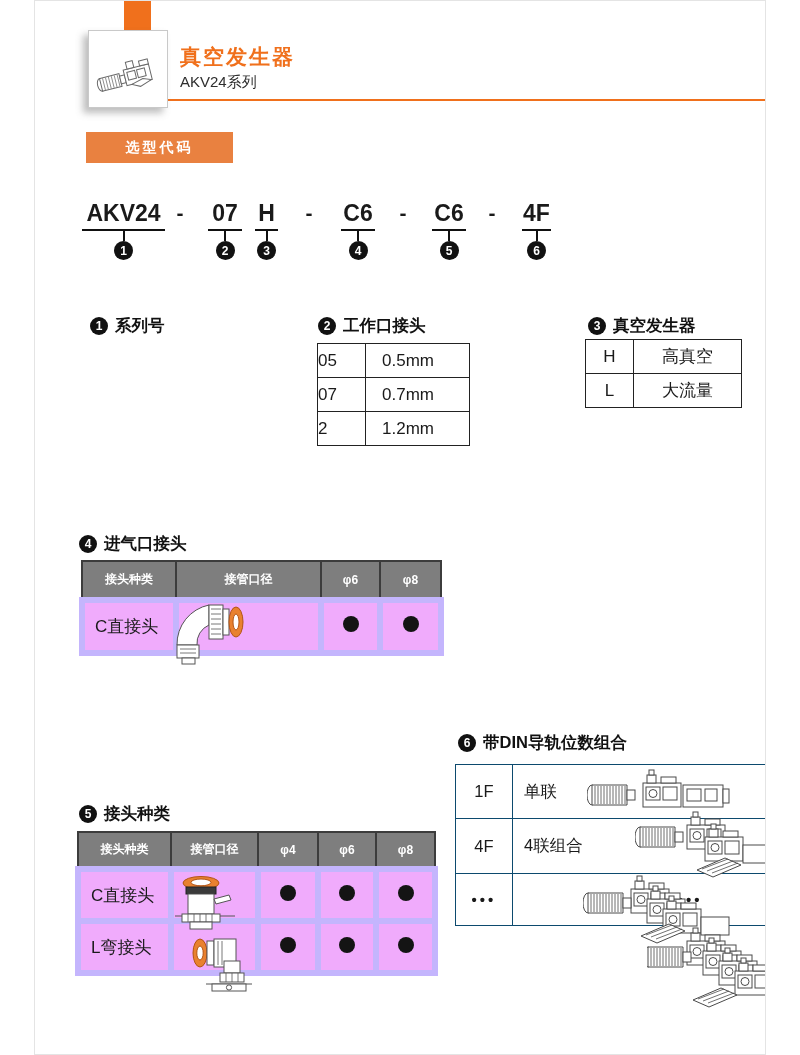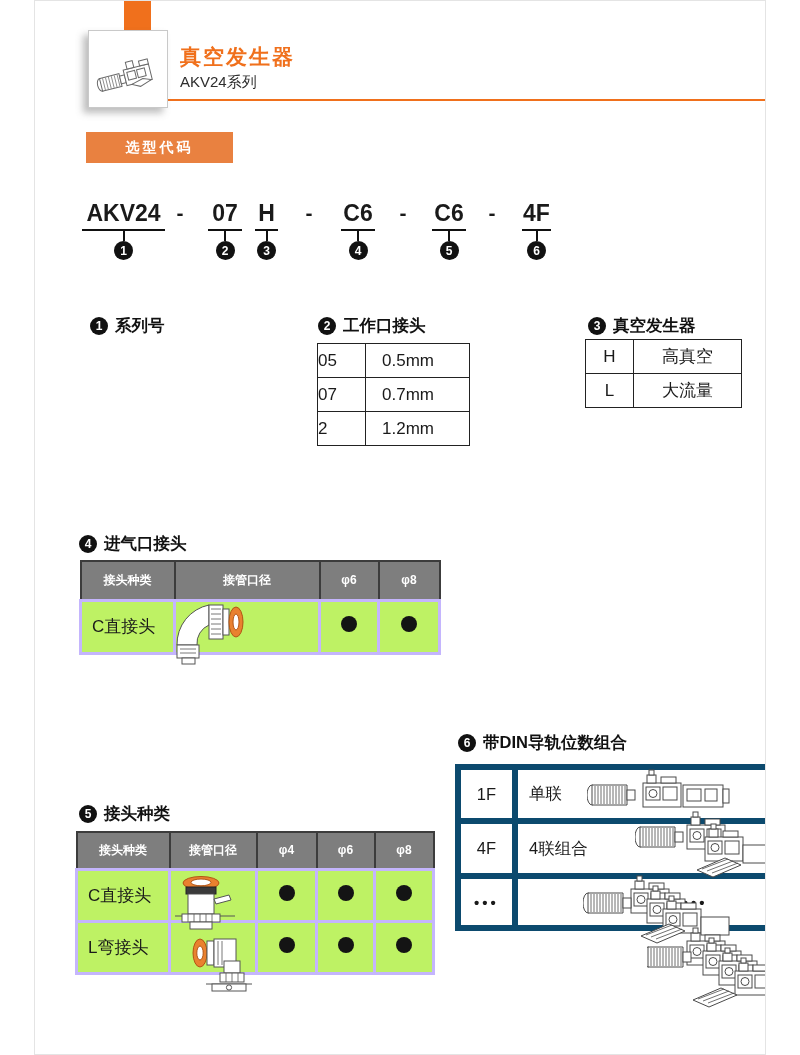--- a/index.html
+++ b/index.html
@@ -53,35 +53,35 @@
   #t-perf { left:550px; top:338px; width:157px; }
   #t-perf td { height:34px; }
   #t-perf td.c1 { width:48px; text-align:center; }
   #t-perf td.c2 { text-align:center; }
 
   
   .gray th {
     background:#7E7E7E; color:#fff; font-size:12px; font-weight:700;
     border:2px solid #3c3c3c; text-align:center;
   }
-  .gray td { border:3px solid #c4b5fd; font-size:17px; background:#bef264; }
+  .gray td { border:6px solid #c4b5fd; font-size:17px; background:#f0abfc; }
   .gray { border:1px solid #8f8f8f; }
   .dotcell { text-align:center; }
   .dot { display:inline-block; width:16px; height:16px; border-radius:50%; background:#141414; overflow:hidden; color:transparent; font-size:4px; }
   #t-inlet { left:44px; top:559px; width:359px; }
   #t-inlet th { height:39px; }
   #t-inlet td { height:53px; }
   #t-work  { left:40px; top:830px; width:357px; }
   #t-work th { height:37px; }
   #t-work td { height:52px; }
   .typecell { padding-left:10px; }
 
   
   #t-din { left:420px; top:763px; width:333px; }
-  #t-din td { border:6px solid #0c4a6e; font-size:16.5px; background:transparent; }
+  #t-din td { border:1px solid #0c4a6e; font-size:16.5px; background:transparent; }
   #t-din td.c1 { width:57px; text-align:center; }
   #t-din td.c2 { padding-left:11px; }
   #t-din tr.dotsrow td { font-size:15px; font-weight:700; letter-spacing:3px; }
   #t-din tr.dotsrow td.c2 { padding-left:140px; }
 
   
   .art { position:absolute; pointer-events:none; }
   svg { display:block; }
 </style>
 </head>

